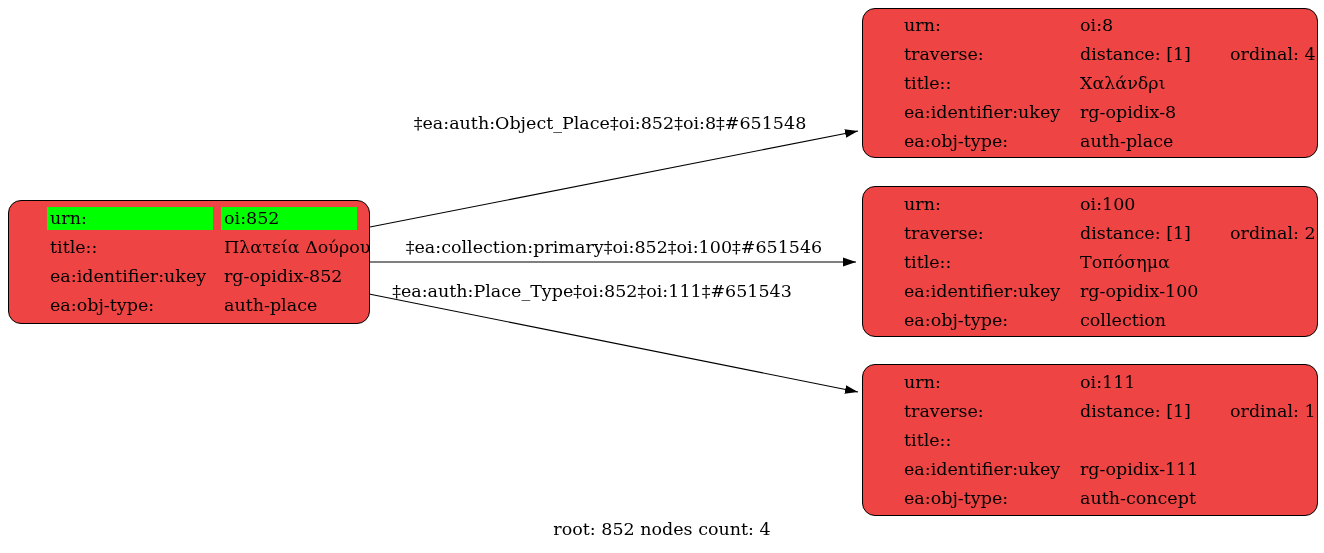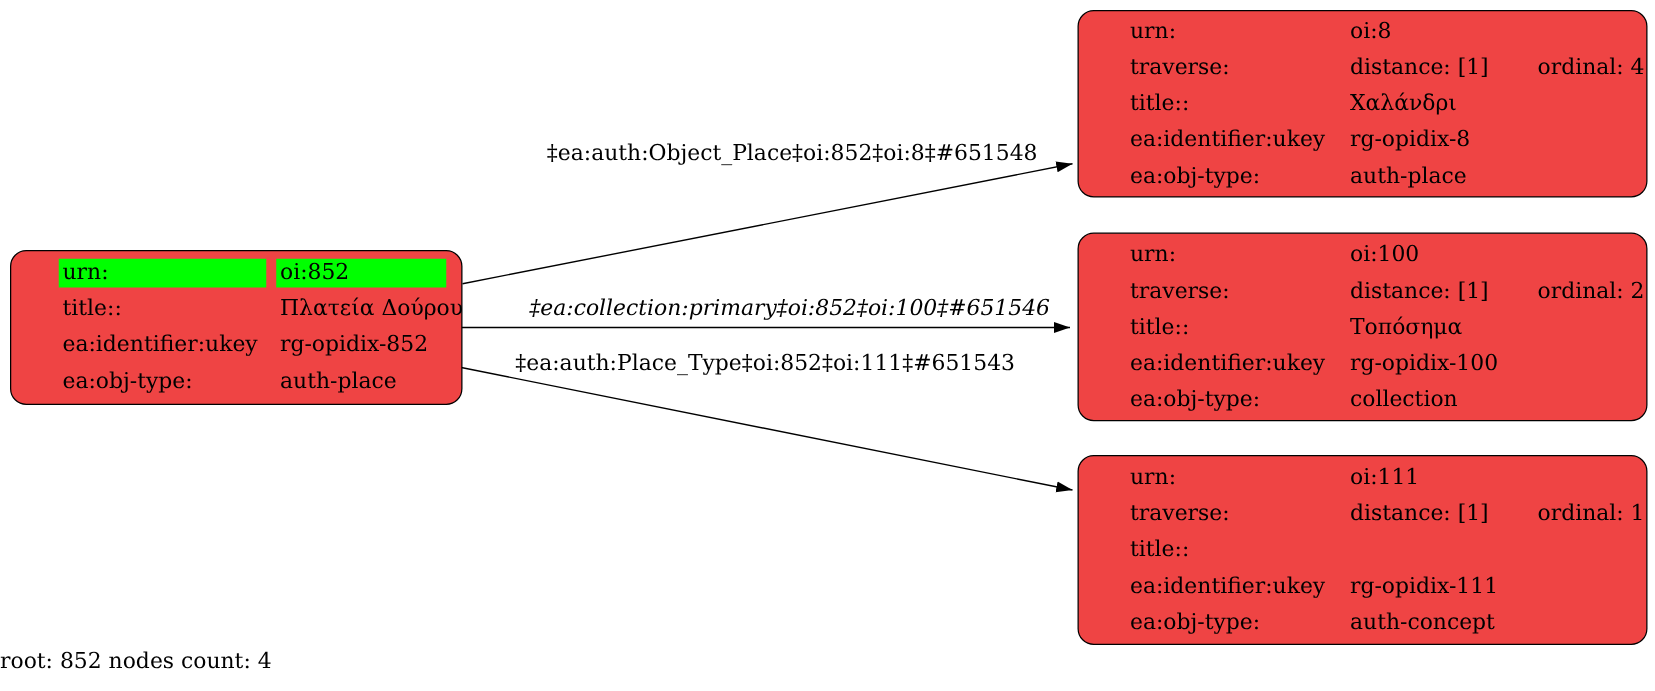--- a/index.html
+++ b/index.html
@@ -46,30 +46,30 @@
   .rrow {
     display: grid;
     grid-template-columns: 176px 150px 1fr;
     align-items: center;
     height: 29px;
     padding: 0 12px 0 13px;
   }
   .rrow .val.span2 { grid-column: 2 / 4; }
   .edge-label {
     position: absolute;
-    text-align: right;
+    text-align: center;
     font-size: 17.5px;
     white-space: nowrap;
   }
   .caption {
     position: absolute;
     left: 0;
     width: 1324px;
     top: 519px;
-    text-align: left;
+    text-align: center;
     font-size: 17.5px;
   }
 </style>
 </head>
 <body>
 
 <div class="canvas">
 
   <svg class="edge-layer">
     <defs>
@@ -166,18 +166,18 @@
       <span class="key">ea:identifier:ukey</span>
       <span class="val span2">rg-opidix-111</span>
     </div>
     <div class="rrow">
       <span class="key">ea:obj-type:</span>
       <span class="val span2">auth-concept</span>
     </div>
   </div>
 
   <div class="edge-label" style="left:390px; top:113px; width:440px;">‡ea:auth:Object_Place‡oi:852‡oi:8‡#651548</div>
-  <div class="edge-label" style="left:388px; top:237px; width:452px;font-style:italic;">‡ea:collection:primary‡oi:852‡oi:100‡#651546</div>
+  <div class="edge-label" style="left:388px; top:237px; width:452px;">‡ea:collection:primary‡oi:852‡oi:100‡#651546</div>
   <div class="edge-label" style="left:372px; top:281px; width:440px;">‡ea:auth:Place_Type‡oi:852‡oi:111‡#651543</div>
 
   <div class="caption">root: 852 nodes count: 4</div>
 
 </div>
 
 </body></html>

